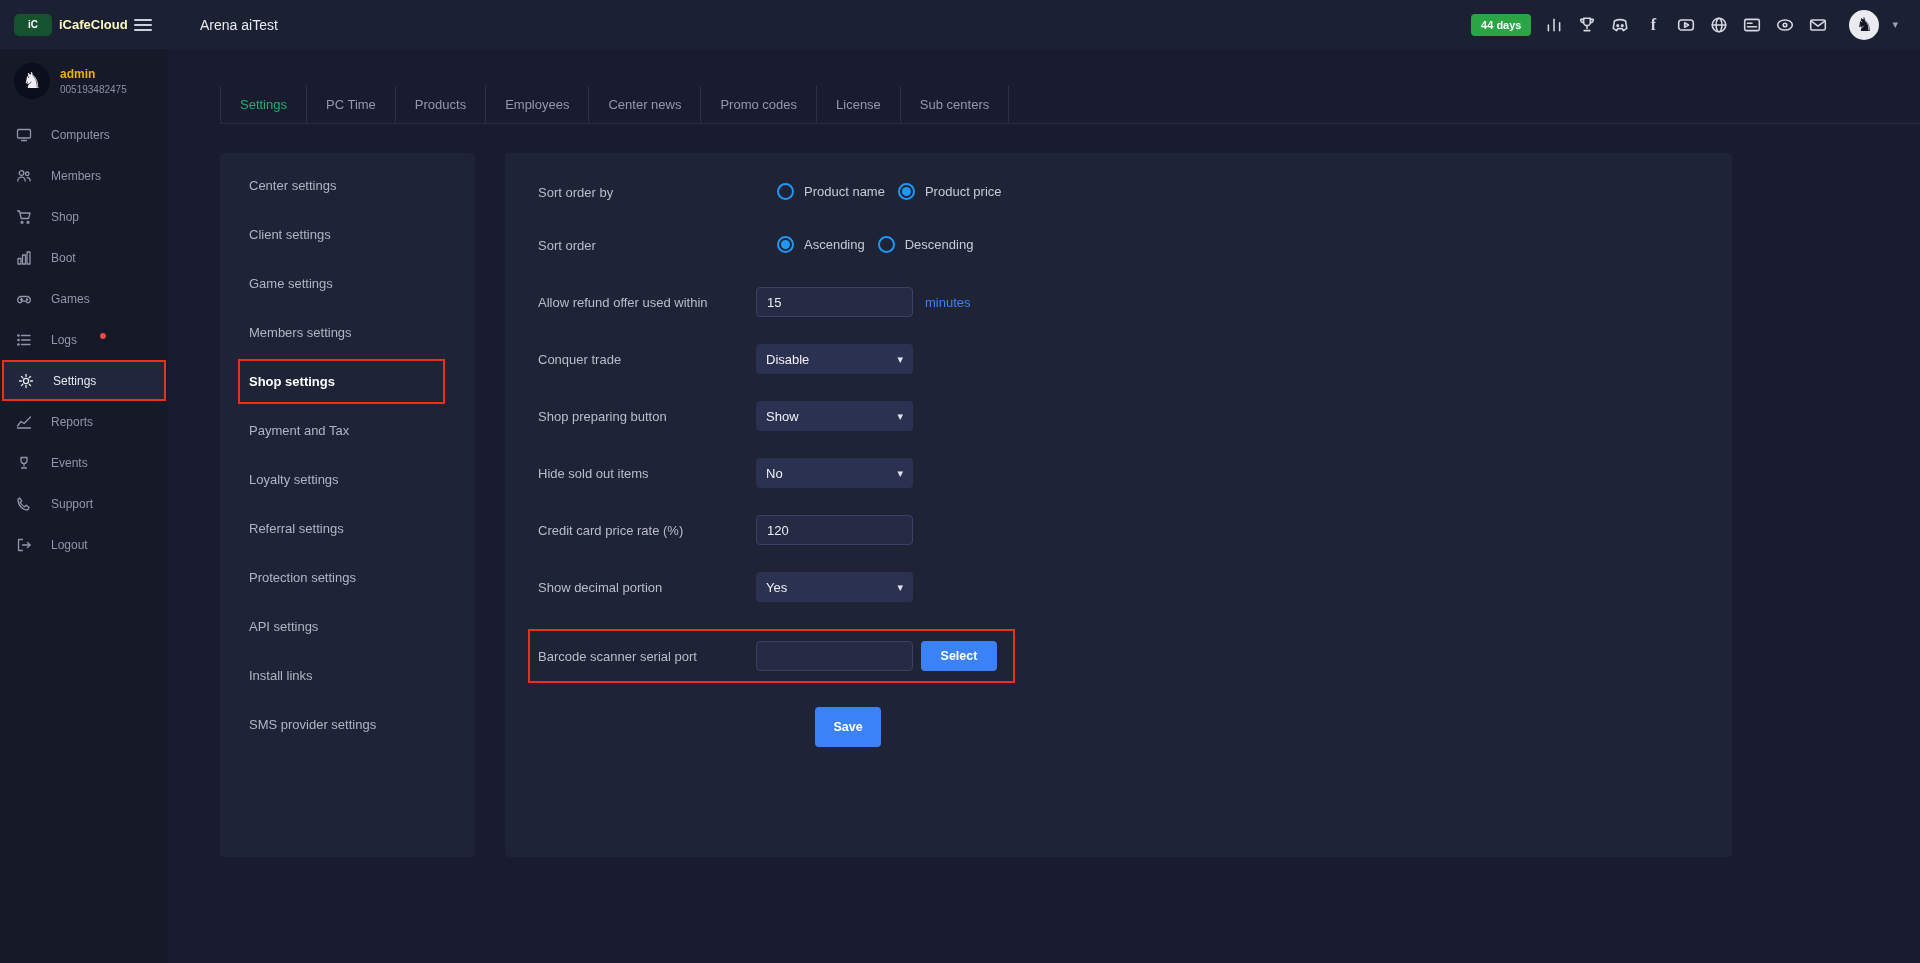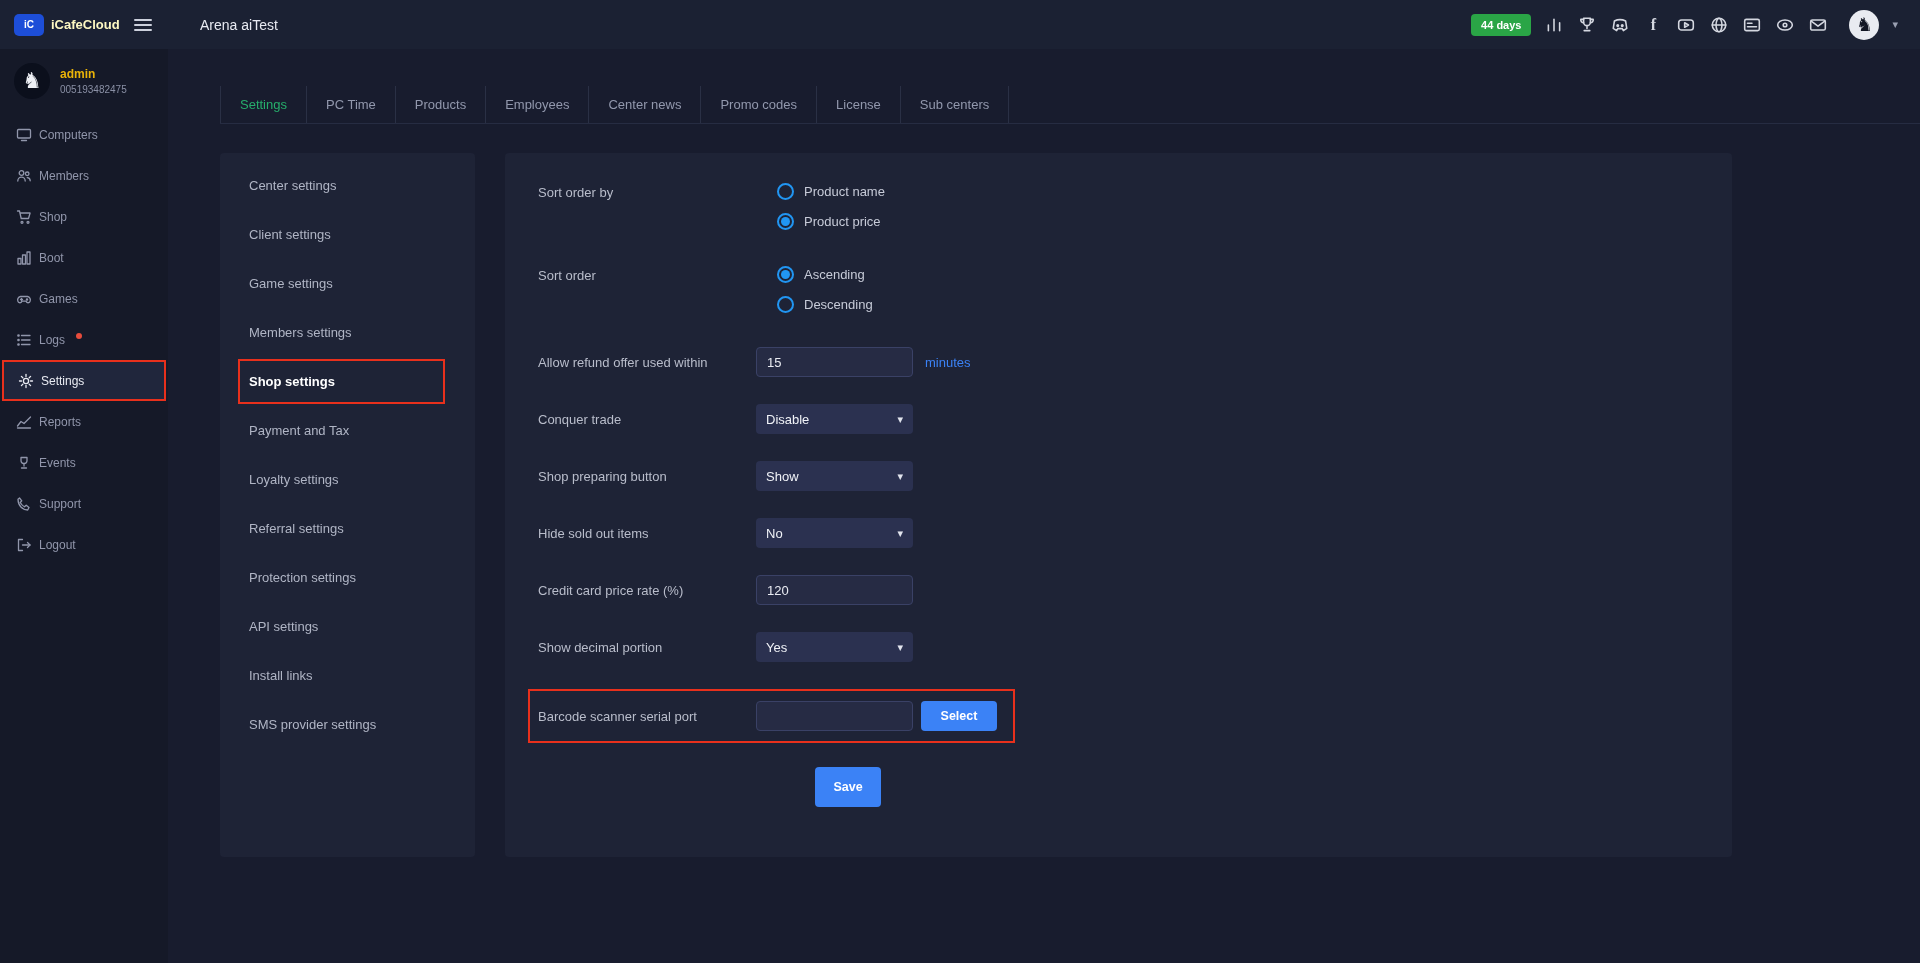--- a/index.html
+++ b/index.html
@@ -12,21 +12,21 @@
   }
 
   
   .topbar {
     position:fixed; top:0; left:0; width:1920px; height:49px;
     background:#1b2133; display:flex; align-items:center; z-index:20;
   }
   .brand-area { width:168px; display:flex; align-items:center; justify-content:space-between; padding:0 16px 0 14px; }
   .brand { display:flex; align-items:center; gap:7px; cursor:pointer; }
   .brand-logo {
-    width:30px; height:22px; border-radius:5px; background:#1d4ed8;
+    width:38px; height:22px; border-radius:5px; background:#14532d;
     display:flex; align-items:center; justify-content:center;
     color:#fff; font-size:10px; font-weight:bold;
   }
   .brand-name { color:#fef9c3; font-weight:bold; font-size:13px; }
   .hamburger { width:18px; display:flex; flex-direction:column; gap:3px; cursor:pointer; }
   .hamburger span { display:block; height:2px; background:#cdd1dd; border-radius:1px; }
   .center-name { margin-left:32px; color:#e8eaf2; font-size:14px; }
   .topbar-right { margin-left:auto; display:flex; align-items:center; gap:13px; padding-right:22px; }
   .badge {
     background:#2aa546; color:#fff; font-size:11px; font-weight:bold;
@@ -51,21 +51,21 @@
   .user-block { display:flex; align-items:center; gap:10px; padding:14px 14px 0 14px; }
   .avatar-side {
     width:36px; height:36px; border-radius:50%; background:#0b0f1c;
     color:#eef0f5; display:flex; align-items:center; justify-content:center; font-size:22px;
   }
   .user-meta { display:flex; flex-direction:column; gap:3px; }
   .user-name { color:#eab308; font-size:12px; font-weight:bold; }
   .user-id { color:#8a90a5; font-size:10px; }
   .menu { margin-top:15px; }
   .menu-item {
-    height:41px; display:flex; align-items:center; gap:7px;
+    height:41px; display:flex; align-items:center; gap:19px;
     padding-left:16px; font-size:12px; color:#9196ab; cursor:pointer;
   }
   .menu-item svg { width:16px; height:16px; fill:none; stroke:currentColor; stroke-width:1.3; stroke-linecap:round; stroke-linejoin:round; flex-shrink:0; }
   .menu-item.active {
     background:#20263c; color:#e9ebf2;
     border:2px solid #e8301c; margin:0 2px; padding-left:14px;
   }
   .menu-item.active svg { color:#e9ebf2; }
   .log-dot { width:6px; height:6px; border-radius:50%; background:#e74c3c; margin-left:4px; margin-top:-8px; }
 
@@ -94,21 +94,21 @@
     width:1227px; height:704px; background:#1e2336; border-radius:4px;
     padding:30px 0 0 33px; position:relative;
   }
 
   .form-row { display:flex; align-items:center; margin-bottom:27px; }
   .form-row.radio-block { align-items:flex-start; margin-bottom:36px;gap:21px; }
   .form-row.radio-block.tight { margin-bottom:34px; }
   .form-label { width:218px; font-size:13px; color:#b9bdcb; flex-shrink:0; }
   .radio-block .form-label { padding-top:2px; }
 
-  .radio-group { display:flex; flex-direction:column; gap:13px; }
+  .radio-group { display:flex; flex-direction:row; gap:13px; }
   .radio-item { display:flex; align-items:center; gap:10px; cursor:pointer; }
   .radio-circle {
     width:17px; height:17px; border-radius:50%; border:2px solid #2196f3;
     display:flex; align-items:center; justify-content:center; background:transparent;
   }
   .radio-circle.checked::after { content:""; width:9px; height:9px; border-radius:50%; background:#2196f3; }
   .radio-label { color:#c7cbd8; font-size:13px; }
 
   .text-input {
     width:157px; height:30px; background:#262b44; border:1px solid #3a4166;

